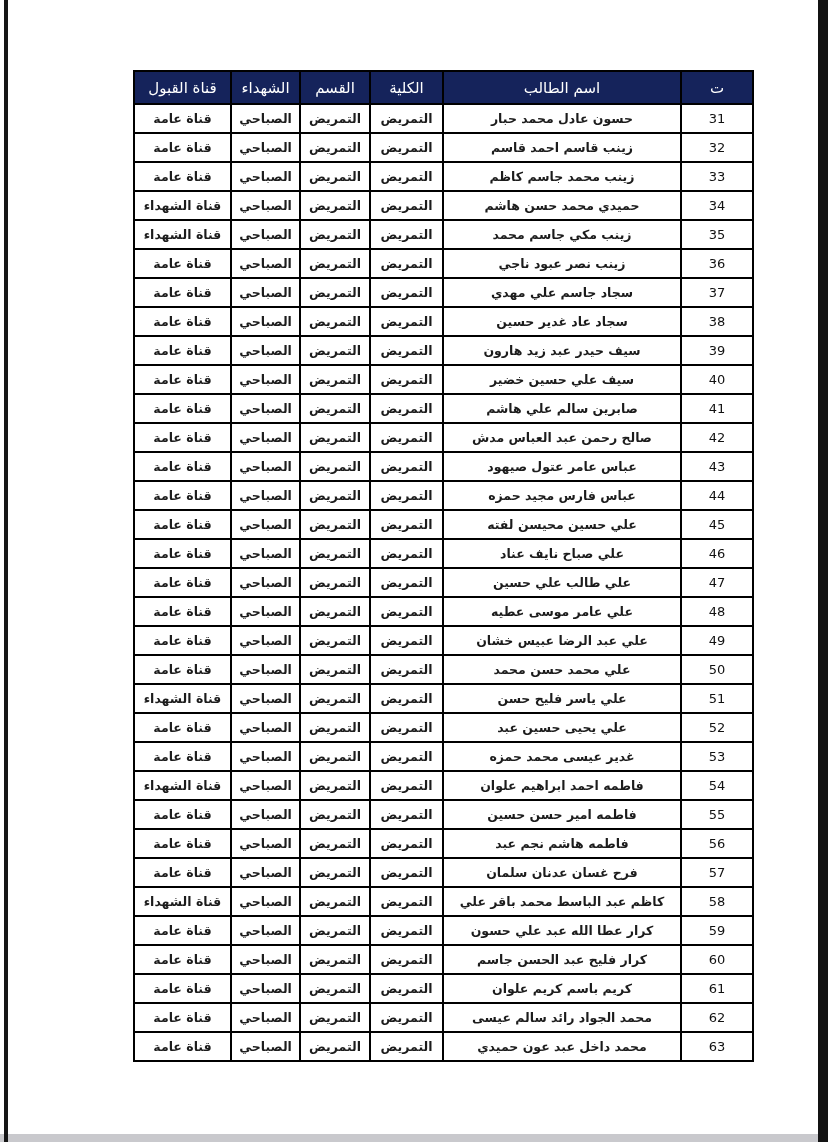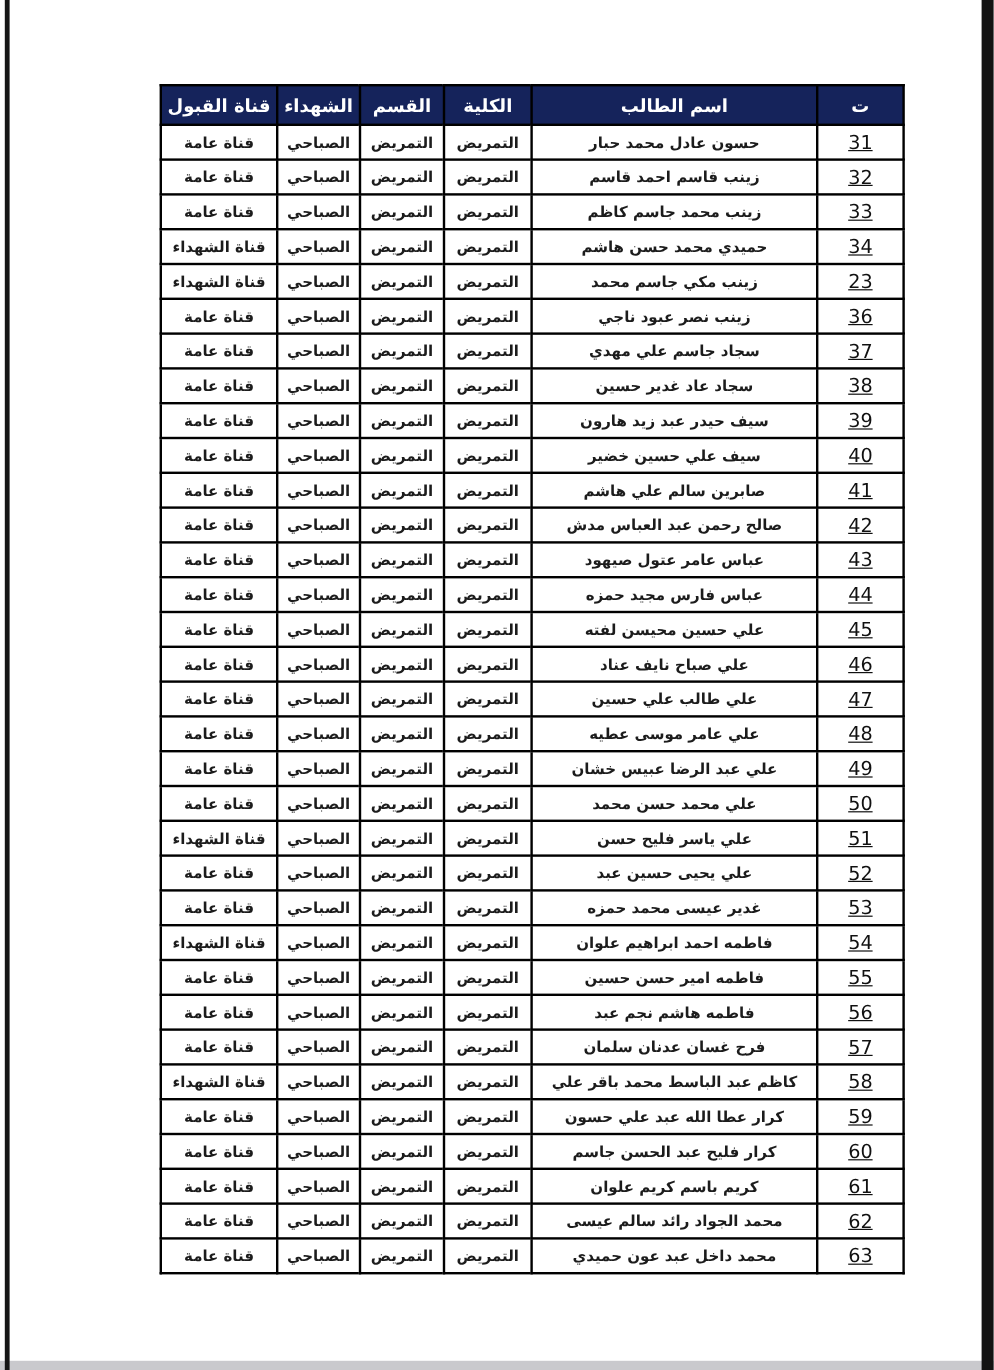--- a/index.html
+++ b/index.html
@@ -12,31 +12,31 @@
   .edge-right{position:absolute;right:0;top:0;width:10px;height:1142px;background:#131313;z-index:3;}
   .edge-bottom{position:absolute;left:0;bottom:0;width:828px;height:8px;background:#c9c9cd;z-index:2;}
 
   table.students{
     position:absolute;left:133px;top:70px;
     border-collapse:collapse;table-layout:fixed;
     direction:rtl;
   }
   table.students th{
     background:#15235B;color:#ffffff;
-    font-weight:bold;font-size:15px;
+    font-weight:normal;font-size:15px;
     height:31px;border:2px solid #000000;
     text-align:center;vertical-align:middle;padding:0 2px;
   }
   table.students td{
     border:2px solid #000000;height:27px;
     font-size:12.5px;font-weight:bold;color:#1c1c1c;
     text-align:center;vertical-align:middle;padding:0 3px;
     white-space:nowrap;overflow:hidden;
   }
-  table.students td.cell-no{font-size:16px;font-weight:normal;color:#111;text-decoration:underline;}
+  table.students td.cell-no{font-size:13px;font-weight:normal;color:#111;}
   col.c-no{width:72px;}
   col.c-name{width:238px;}
   col.c-college{width:73px;}
   col.c-department{width:70px;}
   col.c-study{width:69px;}
   col.c-channel{width:97px;}
 </style>
 </head>
 <body>
 
@@ -90,21 +90,21 @@
       </tr>
       <tr>
         <td class="cell-no">34</td>
         <td class="cell-name">حميدي محمد حسن هاشم</td>
         <td class="cell-college">التمريض</td>
         <td class="cell-department">التمريض</td>
         <td class="cell-study">الصباحي</td>
         <td class="cell-channel">قناة الشهداء</td>
       </tr>
       <tr>
-        <td class="cell-no">23</td>
+        <td class="cell-no">35</td>
         <td class="cell-name">زينب مكي جاسم محمد</td>
         <td class="cell-college">التمريض</td>
         <td class="cell-department">التمريض</td>
         <td class="cell-study">الصباحي</td>
         <td class="cell-channel">قناة الشهداء</td>
       </tr>
       <tr>
         <td class="cell-no">36</td>
         <td class="cell-name">زينب نصر عبود ناجي</td>
         <td class="cell-college">التمريض</td>

